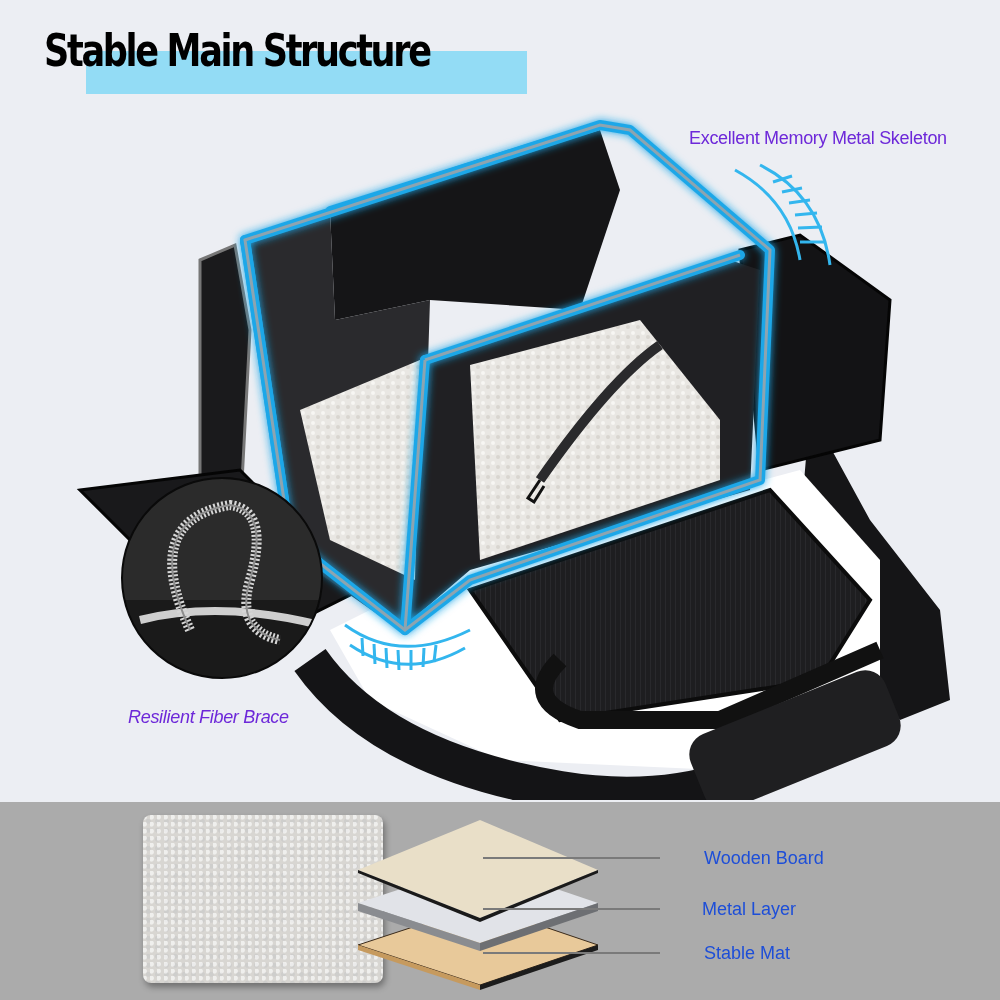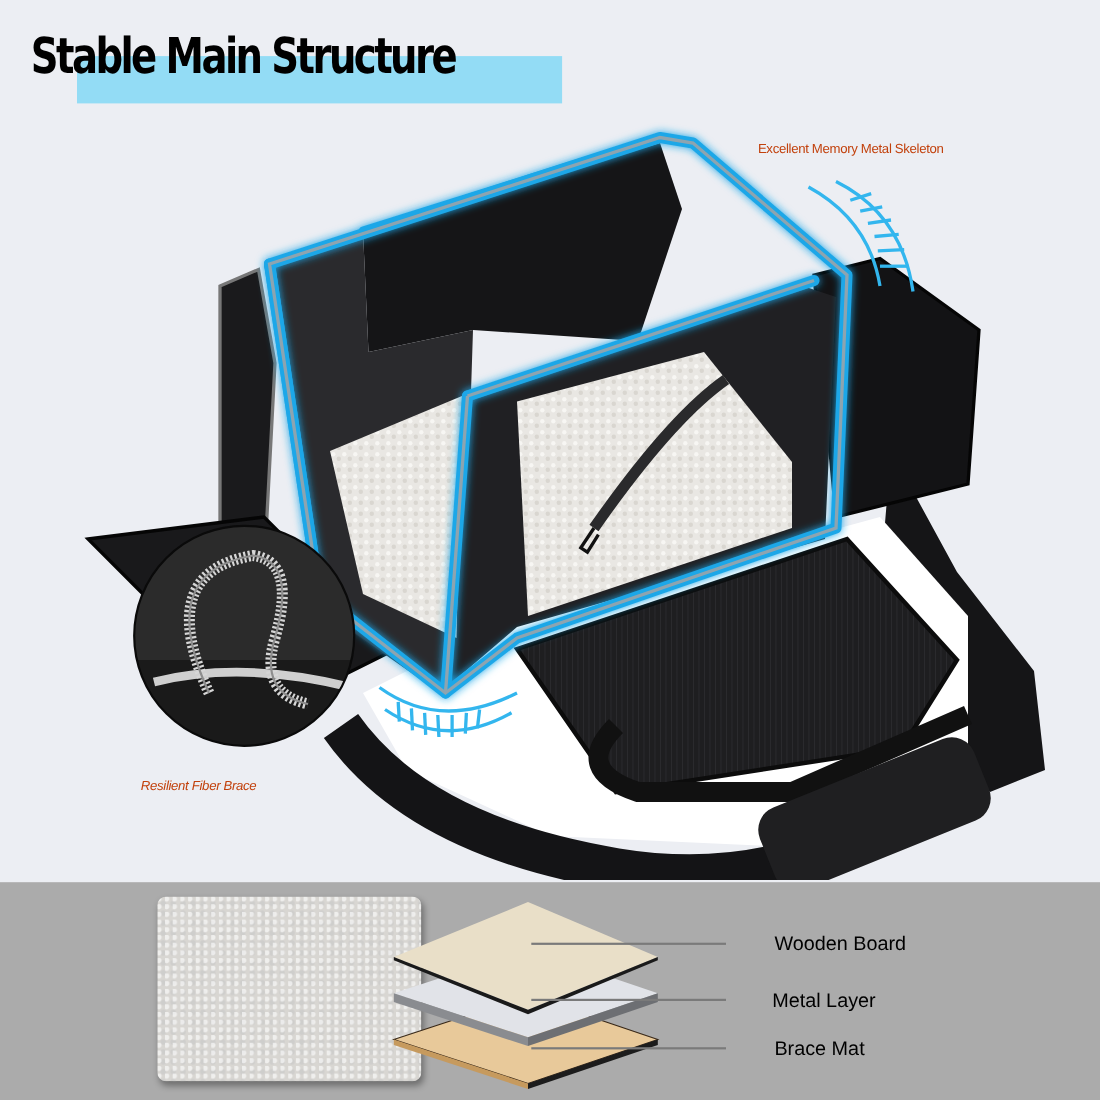--- a/index.html
+++ b/index.html
@@ -1,30 +1,30 @@
 <!DOCTYPE html>
 <html><head>
 <meta charset="utf-8">
 <style>
   html, body { margin:0; padding:0; }
   body { width:1000px; height:1000px; position:relative; overflow:hidden; background:#eceef3; font-family:"Liberation Sans", sans-serif; }
-  .title-wrap { position:absolute; left:0; top:0; width:808px; height:110px; }
+  .title-wrap { position:absolute; left:16px; top:0; width:808px; height:110px; }
   .title-bar { position:absolute; left:70px; top:51px; width:441px; height:43px; background:#93dcf5; }
   .title { position:absolute; left:28px; top:24px; font-family:"DejaVu Sans", sans-serif; font-weight:bold; font-size:45px; letter-spacing:-3px; color:#000; transform:scaleX(0.78); transform-origin:left top; white-space:nowrap; }
-  .callout { position:absolute; color:#c2410c; font-size:12px; white-space:nowrap; letter-spacing:-0.3px; }
+  .callout { position:absolute; color:#6d28d9; font-size:18px; white-space:nowrap; letter-spacing:-0.3px; }
   .product { position:absolute; left:0; top:0; width:1000px; height:800px; }
   .bottom-panel { position:absolute; left:0; top:802px; width:1000px; height:198px; background:#ababab; }
   .mat { position:absolute; left:143px; top:815px; width:240px; height:168px; border-radius:8px;
     background:
       radial-gradient(circle at 20% 30%, rgba(255,255,255,0.6) 0 2px, transparent 3px),
       radial-gradient(circle at 60% 70%, rgba(200,200,200,0.6) 0 2px, transparent 3px),
       #d8d6d2;
     background-size:7px 7px, 9px 9px, auto;
     box-shadow:2px 4px 6px rgba(0,0,0,0.35); }
-  .layer-label { position:absolute; font-size:18px; color:#000000; white-space:nowrap; }
+  .layer-label { position:absolute; font-size:18px; color:#1d4ed8; white-space:nowrap; }
   .leader { position:absolute; height:2px; background:#7a7a7a; }
 </style>
 </head>
 <body>
 
 <div class="title-wrap">
   <div class="title-bar"></div>
   <div class="title">Stable Main Structure</div>
 </div>
 
@@ -147,13 +147,13 @@
   <polygon points="18,55 140,103 140,107 18,58" fill="#1a1a1a"></polygon>
   <polygon points="258,55 140,103 140,107 258,58" fill="#1a1a1a"></polygon>
 </svg>
 
 <div class="leader" style="left:483px; top:857px; width:177px;"></div>
 <div class="leader" style="left:483px; top:908px; width:177px;"></div>
 <div class="leader" style="left:483px; top:952px; width:177px;"></div>
 
 <div class="layer-label" style="left:704px; top:848px;">Wooden Board</div>
 <div class="layer-label" style="left:702px; top:899px;">Metal Layer</div>
-<div class="layer-label" style="left:704px; top:943px;">Brace Mat</div>
+<div class="layer-label" style="left:704px; top:943px;">Stable Mat</div>
 
 </body></html>

